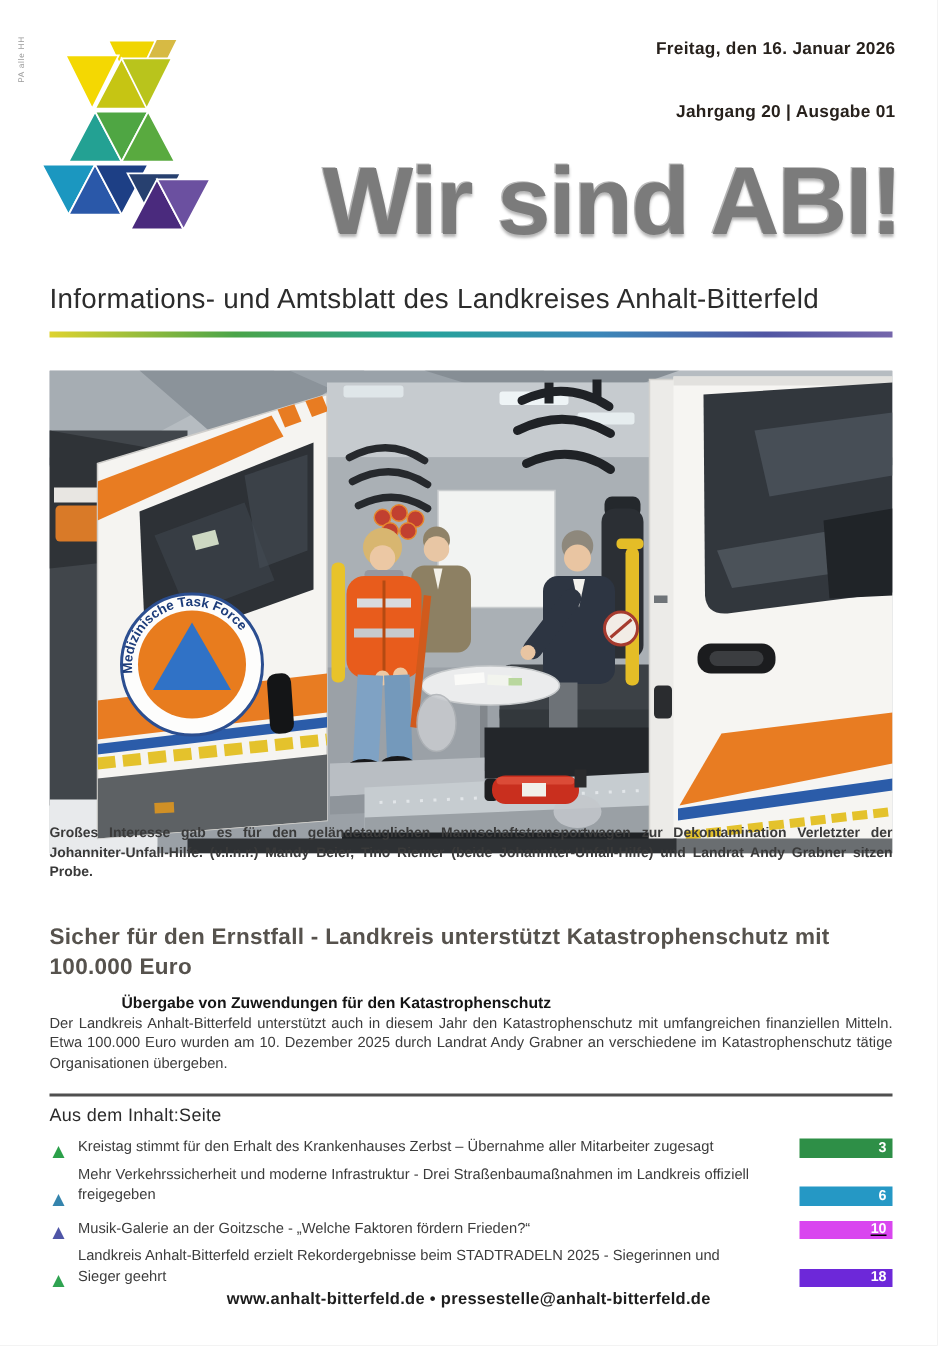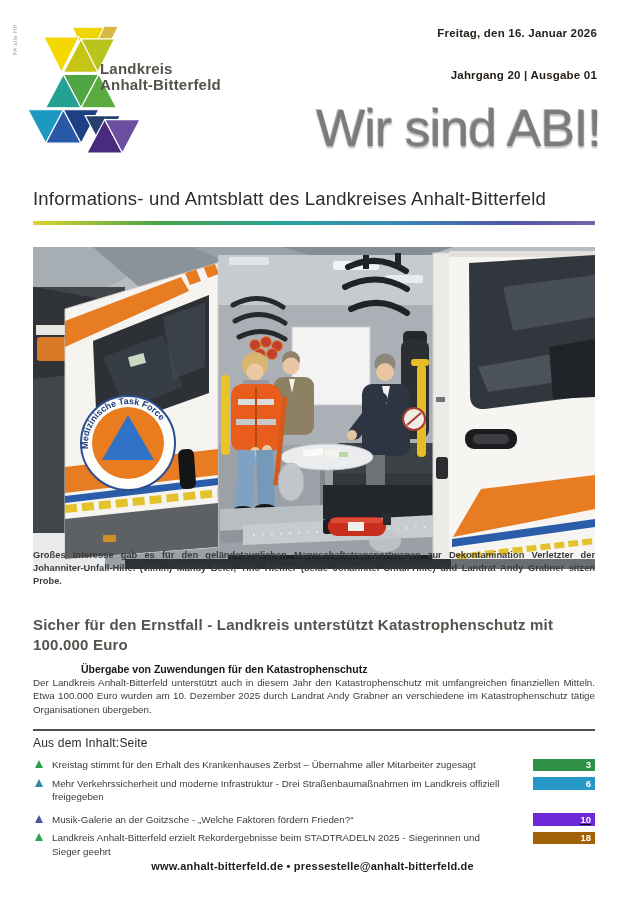--- a/index.html
+++ b/index.html
@@ -7,41 +7,41 @@
         font-family:"Liberation Sans",sans-serif;}
   
   .edge-note{position:absolute;left:12px;top:24px;font-size:5.5px;color:#9a9a9a;
              writing-mode:vertical-rl;transform:rotate(180deg);letter-spacing:.5px;}
   .logo-svg{position:absolute;left:28px;top:24px;}
   .logo-word{position:absolute;left:100px;top:61px;font-size:15px;font-weight:bold;
              color:#56524c;line-height:1.08;letter-spacing:.2px;}
   .issue-info{position:absolute;right:28px;top:27px;text-align:right;
               font-size:11.5px;font-weight:bold;color:#27211c;letter-spacing:.2px;}
   .issue-info .line2{margin-top:30px;}
-  .masthead-title{position:absolute;right:24px;top:102px;font-size:52px;line-height:1;
-                  color:#7b7b7b;font-weight:normal;letter-spacing:-1px;
+  .masthead-title{position:absolute;right:24px;top:102px;font-size:64px;line-height:1;
+                  color:#7b7b7b;font-weight:bold;letter-spacing:-1px;
                   text-shadow:0 2px 2px rgba(40,40,40,.35), -1px -1px 0 #bdbdbd;white-space:nowrap;}
   .masthead-subtitle{position:absolute;left:33px;top:188px;width:562px;font-size:18.5px;
                      color:#2c2c2c;letter-spacing:.2px;white-space:nowrap;}
   .rainbow{position:absolute;left:33px;top:221px;width:562px;height:4px;}
   
   .photo{position:absolute;left:33px;top:247px;width:562px;height:322px;}
   .caption{position:absolute;left:33px;top:549px;width:562px;margin:0;
            font-size:9.3px;font-weight:bold;color:#3a3a3a;text-align:justify;line-height:1.42;}
   
   .article{position:absolute;left:33px;top:615px;width:562px;}
   .headline{margin:0;font-size:15px;font-weight:bold;color:#56524d;line-height:1.32;letter-spacing:.2px;}
   .subhead{margin:8px 0 1px 0;font-size:10.5px;font-weight:bold;color:#161616;padding-left:48px;}
   .bodytext{margin:0;font-size:9.8px;color:#3c3c3c;text-align:justify;line-height:1.4;}
   .rule{position:absolute;left:33px;top:729px;width:562px;height:1.5px;background:#4f4f4f;}
   
   .contents{position:absolute;left:33px;top:736px;width:562px;}
   .contents-head{display:flex;justify-content:flex-start;align-items:baseline;
                  font-size:12px;color:#2b2b2b;margin-bottom:8px;letter-spacing:.2px;}
-  .toc-row{display:flex;align-items:flex-start;margin-bottom:5px;}
+  .toc-row{display:flex;align-items:flex-end;margin-bottom:5px;}
   .toc-row.gap{margin-bottom:9px;}
   .tri{width:0;height:0;border-left:4.5px solid transparent;border-right:4.5px solid transparent;
        border-bottom:8px solid #2ba04a;margin:2px 9px 0 2px;flex:none;}
   .toc-text{flex:1;font-size:9.8px;color:#3c3c3c;line-height:1.38;padding-right:26px;}
   .toc-bar{flex:none;width:62px;height:12.5px;background:#2e8f47;display:flex;
            justify-content:flex-end;align-items:center;margin-top:.5px;}
   .toc-page{font-size:9.5px;font-weight:bold;color:#ffffff;padding-right:4px;}
   
   .footer{position:absolute;left:0;right:0;top:860px;text-align:center;
           font-size:11px;font-weight:bold;color:#1d1d1d;letter-spacing:.2px;}
@@ -65,24 +65,20 @@
       <polygon points="54,84 72,50 90,84" fill="#59aa3f"></polygon>
       <polygon points="0,86 36,86 18,120" fill="#1b97c0"></polygon>
       <polygon points="18,120 36,86 54,120" fill="#2a58a9"></polygon>
       <polygon points="36,86 72,86 54,120" fill="#1d3f85"></polygon>
       <polygon points="58,92 94,92 76,126" fill="#27406f"></polygon>
       <polygon points="60,130 78,96 96,130" fill="#4a2a7d"></polygon>
       <polygon points="78,96 114,96 96,130" fill="#6b50a0"></polygon>
     </g>
   </svg>
 
-  <div class="logo-word">
-    <div>Landkreis</div>
-    <div>Anhalt-Bitterfeld</div>
-  </div>
 
   <div class="issue-info">
     <div>Freitag, den 16. Januar 2026</div>
     <div class="line2">Jahrgang 20  |  Ausgabe 01</div>
   </div>
 
   <div class="masthead-title">Wir sind ABI!</div>
   <div class="masthead-subtitle">Informations- und Amtsblatt des Landkreises Anhalt-Bitterfeld</div>
   <div class="rainbow" style="background-image: linear-gradient(90deg, rgb(222, 211, 47) 0%, rgb(74, 164, 73) 22%, rgb(39, 162, 155) 45%, rgb(59, 135, 184) 65%, rgb(81, 86, 163) 85%, rgb(117, 102, 171) 100%);"></div>
 
@@ -274,29 +270,29 @@
       <span class="tri" style="border-bottom-color: rgb(53, 132, 173);"></span>
       <span class="toc-text">Mehr Verkehrssicherheit und moderne Infrastruktur - Drei Straßenbaumaßnahmen im Landkreis offiziell freigegeben</span>
       <span class="toc-bar" style="background-color: rgb(37, 152, 197);">
         <span class="toc-page">6</span>
       </span>
     </div>
 
     <div class="toc-row">
       <span class="tri" style="border-bottom-color: rgb(79, 85, 167);"></span>
       <span class="toc-text">Musik-Galerie an der Goitzsche - „Welche Faktoren fördern Frieden?“</span>
-      <span class="toc-bar" style="background-color: #6d28d9; text-decoration: underline;">
+      <span class="toc-bar" style="background-color: #d946ef; text-decoration: underline;">
         <span class="toc-page">10</span>
       </span>
     </div>
 
     <div class="toc-row">
       <span class="tri" style="border-bottom-color: rgb(47, 163, 81);"></span>
       <span class="toc-text">Landkreis Anhalt-Bitterfeld erzielt Rekordergebnisse beim STADTRADELN 2025 - Siegerinnen und Sieger geehrt</span>
-      <span class="toc-bar" style="background-color: #a16207;">
+      <span class="toc-bar" style="background-color: #6d28d9;">
         <span class="toc-page">18</span>
       </span>
     </div>
   </section>
 
   <div class="footer">www.anhalt-bitterfeld.de • pressestelle@anhalt-bitterfeld.de</div>
 
 </div>
 
 </body></html>

